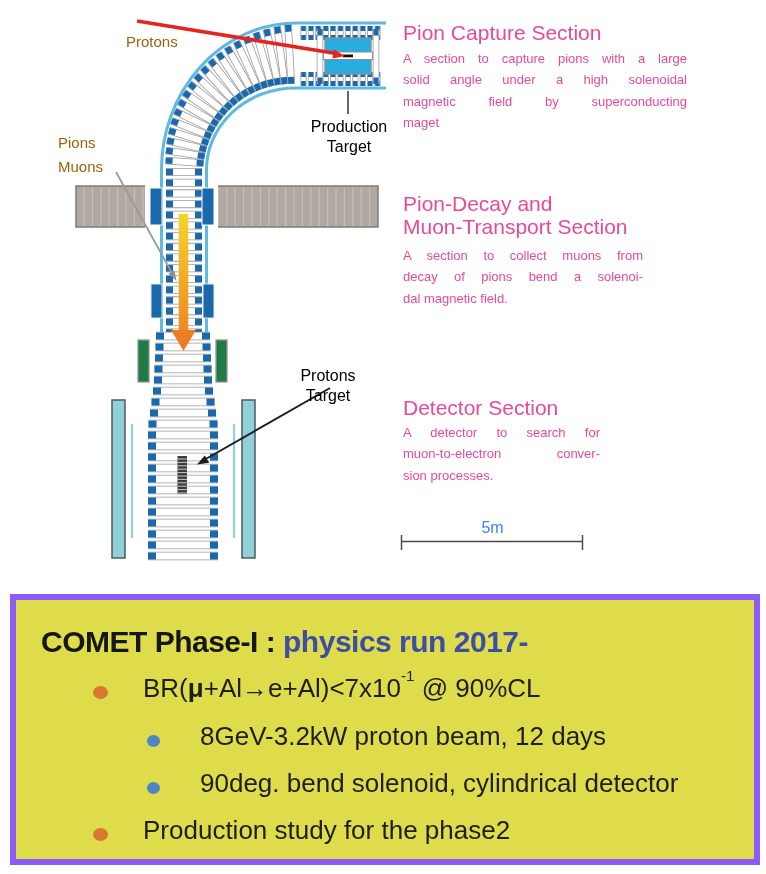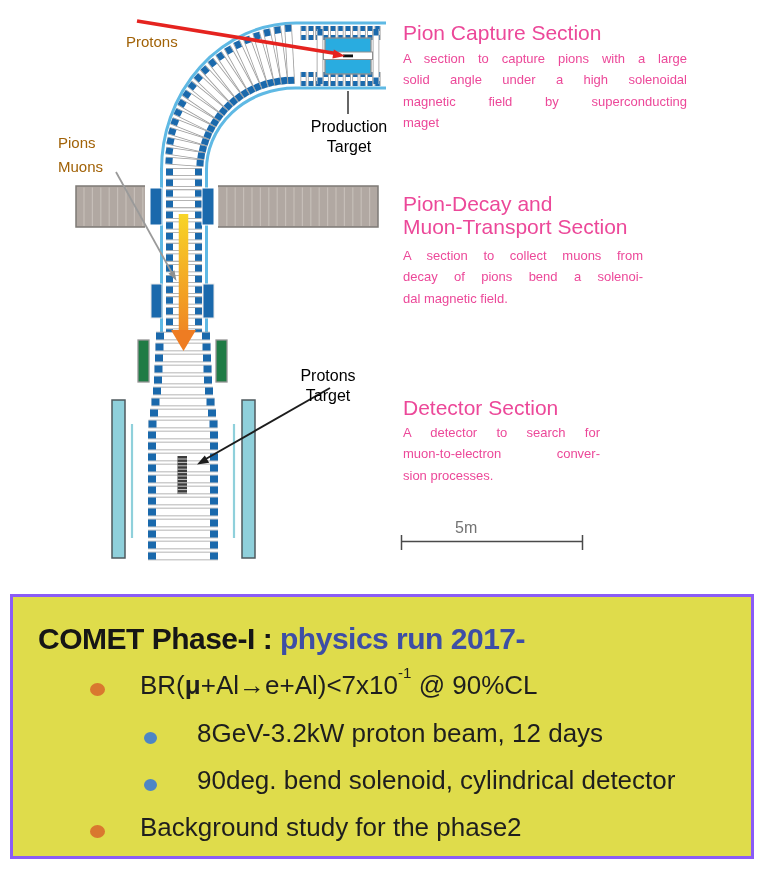--- a/index.html
+++ b/index.html
@@ -3,29 +3,29 @@
 <meta charset="utf-8">
 <style>
   html,body{margin:0;padding:0;background:#fff;}
   #stage{
     position:relative;width:766px;height:874px;background:#ffffff;overflow:hidden;
     font-family:"Liberation Sans","DejaVu Sans",sans-serif;
   }
   #diagram-svg{position:absolute;left:0;top:0;}
   .lbl{position:absolute;color:#a16207;font-size:15px;white-space:nowrap;}
   .lbl2{position:absolute;color:#000000;font-size:16px;line-height:20px;text-align:center;}
-  .scale-lbl{position:absolute;left:455px;top:519px;width:75px;
-             font-size:16px;color:#737373;}
+  .scale-lbl{position:absolute;left:455px;top:519px;width:75px;text-align:center;
+             font-size:16px;color:#3b82f6;}
   .section-title{position:absolute;left:403px;color:#ec4899;font-weight:normal;
                  font-size:21px;line-height:23px;}
   .section-body{position:absolute;left:403px;color:#ec4899;font-size:13px;line-height:21.4px;}
   .jline{display:block;text-align:justify;text-align-last:justify;}
   .jline.last{text-align-last:left;}
   #panel{position:absolute;left:10px;top:594px;width:738px;height:259px;
-         background:#dfdc4b;border:3px solid #8b5cf6;}
+         background:#dfdc4b;border:6px solid #8b5cf6;}
   .panel-title{position:absolute;left:25px;top:25px;font-size:30px;font-weight:bold;
                letter-spacing:-0.5px;color:#161616;white-space:nowrap;}
   .panel-title .blue{color:#3d4ea5;}
   .bullet-text{position:absolute;color:#1e1e1e;font-size:26px;white-space:nowrap;}
   .bullet-text sup{font-size:0.58em;position:relative;top:-0.45em;}
   .dot{position:absolute;border-radius:50%;}
   .dot.orange{width:15px;height:13px;background:#d9782f;}
   .dot.blue{width:13px;height:12px;background:#4d86c5;}
 </style>
 </head>
@@ -495,15 +495,15 @@
       <span>BR(</span><b>μ</b><span>+Al→e+Al)&lt;7x10</span><sup>-1</sup><span> @ 90%CL</span>
     </div>
 
     <span class="dot blue" style="left:131px;top:135px;"></span>
     <div class="bullet-text" style="left:184px;top:121px;">8GeV-3.2kW proton beam, 12 days</div>
 
     <span class="dot blue" style="left:131px;top:182px;"></span>
     <div class="bullet-text" style="left:184px;top:168px;">90deg. bend solenoid, cylindrical detector</div>
 
     <span class="dot orange" style="left:77px;top:228px;"></span>
-    <div class="bullet-text" style="left:127px;top:215px;">Background study for the phase2</div>
+    <div class="bullet-text" style="left:127px;top:215px;">Production study for the phase2</div>
   </div>
 </div>
 
 </body></html>

